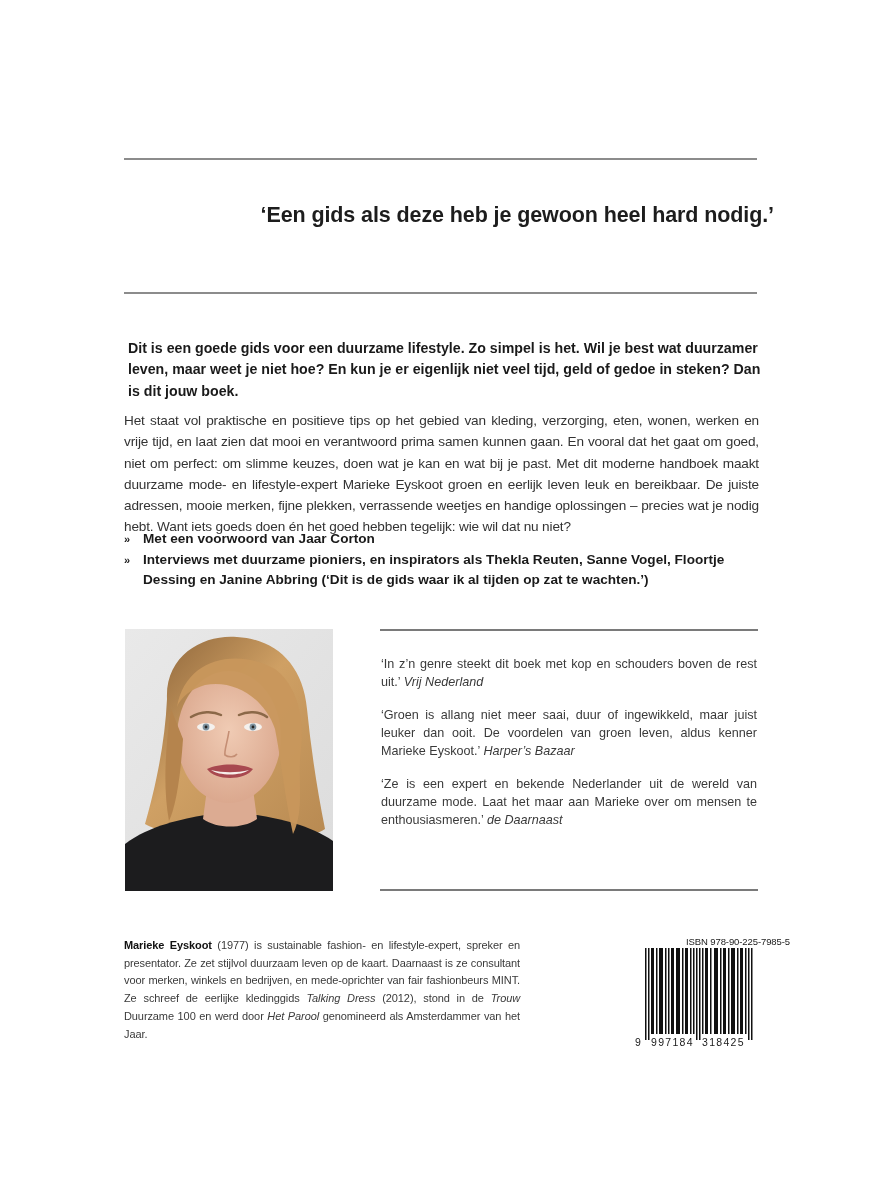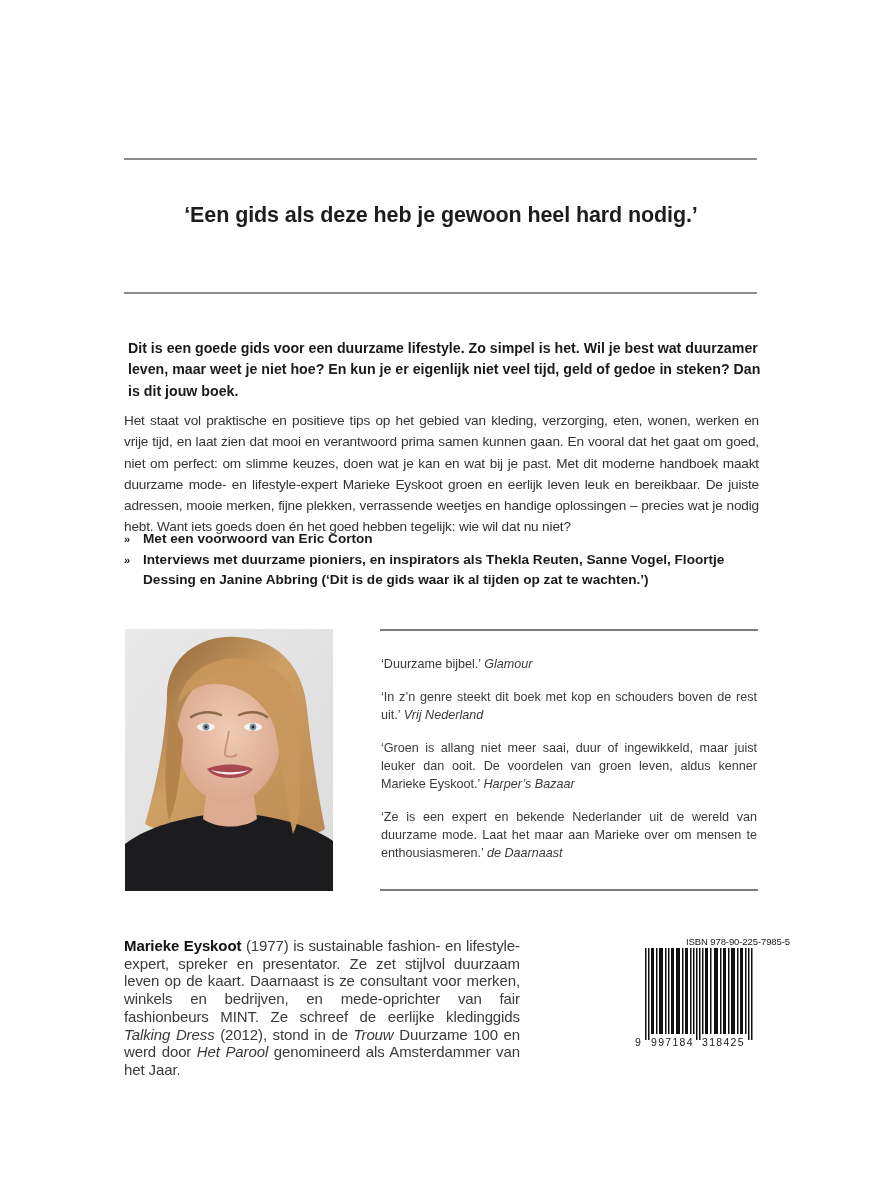--- a/index.html
+++ b/index.html
@@ -1,21 +1,21 @@
 <!DOCTYPE html>
 <html><head>
 <meta charset="utf-8">
 <style>
   html, body { margin: 0; padding: 0; background: #ffffff; }
   body { width: 873px; height: 1200px; position: relative; overflow: hidden; color: #1a1a1a; }
   .page { position: absolute; left: 0; top: 0; width: 873px; height: 1200px; background: #fff; }
   .rule { position: absolute; height: 2px; background: #8c8c8c; }
   .rule.thin { height: 2px; background: #7a7a7a; }
 
-  .pull-quote { position: absolute; left: 124px; width: 634px; top: 202px; text-align: center;
+  .pull-quote { position: absolute; left: 140px; width: 634px; top: 202px; text-align: right;
     font-family: "Liberation Sans", sans-serif; font-weight: bold; font-size: 21.5px; line-height: 27px; color: #1d1d1d; letter-spacing: -0.1px; }
   .pull-quote div { white-space: nowrap; }
 
   .intro { position: absolute; left: 124px; width: 635px; top: 334px;
     font-family: "Liberation Sans", sans-serif; font-weight: bold; font-size: 14.2px; line-height: 21.3px; color: #1a1a1a; }
 
   .body-text { position: absolute; left: 124px; width: 635px; top: 410px;
     font-family: "Liberation Sans", sans-serif; font-weight: normal; font-size: 13.6px; line-height: 21.3px; color: #333; text-align: justify; letter-spacing: -0.15px; }
 
   .bullets { position: absolute; left: 124px; width: 635px; top: 529px; margin: 0; padding: 0; list-style: none;
@@ -24,21 +24,21 @@
   .bullets .marker { position: absolute; left: 0; top: 0; font-size: 11px; font-weight: bold; }
 
   .portrait { position: absolute; left: 125px; top: 629px; width: 208px; height: 262px; overflow: hidden; background: #e6e6e6; }
 
   .reviews { position: absolute; left: 381px; width: 376px; top: 655px;
     font-family: "Liberation Sans", sans-serif; font-size: 12.6px; line-height: 18.2px; color: #3a3a3a; text-align: justify; }
   .reviews p { margin: 0 0 14.5px 0; }
   .reviews .src { font-style: italic; }
 
   .bio { position: absolute; left: 124px; width: 396px; top: 937px;
-    font-family: "Liberation Sans", sans-serif; font-size: 15px; line-height: 17.7px; color: #3a3a3a; text-align: justify; letter-spacing: -0.1px; }
+    font-family: "Liberation Sans", sans-serif; font-size: 11px; line-height: 17.7px; color: #3a3a3a; text-align: justify; letter-spacing: -0.1px; }
   .bio b { color: #111; }
   .bio i { font-style: italic; }
 
   .barcode { position: absolute; left: 635px; top: 935px; width: 124px; height: 115px; background: #fff; }
   .barcode .isbn { position: absolute; left: 3px; top: 1px; font-family: "Liberation Sans", sans-serif; font-size: 9.5px; line-height: 11px; color: #1a1a1a; white-space: nowrap; letter-spacing: -0.1px; margin-left: 48px; }
   .barcode .digits { position: absolute; top: 102px; font-family: "Liberation Sans", sans-serif; font-size: 10.5px; line-height: 11px; color: #1a1a1a; letter-spacing: 1.3px; white-space: nowrap; }
 </style>
 </head>
 <body>
 
@@ -52,21 +52,21 @@
 
   <div class="rule" style="left:124px; top:292px; width:633px;"></div>
 
   <p class="intro" style="margin:4px;">Dit is een goede gids voor een duurzame lifestyle. Zo simpel is het. Wil je best wat duurzamer leven, maar weet je niet hoe? En kun je er eigenlijk niet veel tijd, geld of gedoe in steken? Dan is dit jouw boek.</p>
 
   <p class="body-text" style="margin:0;">Het staat vol praktische en positieve tips op het gebied van kleding, verzorging, eten, wonen, werken en vrije tijd, en laat zien dat mooi en verantwoord prima samen kunnen gaan. En vooral dat het gaat om goed, niet om perfect: om slimme keuzes, doen wat je kan en wat bij je past. Met dit moderne handboek maakt duurzame mode- en lifestyle-expert Marieke Eyskoot groen en eerlijk leven leuk en bereikbaar. De juiste adressen, mooie merken, fijne plekken, verrassende weetjes en handige oplossingen – precies wat je nodig hebt. Want iets goeds doen én het goed hebben tegelijk: wie wil dat nu niet?</p>
 
   <ul class="bullets">
     <li>
       <span class="marker">»</span>
-      <span>Met een voorwoord van Eric Corton</span>
+      <span>Met een voorwoord van Jaar Corton</span>
     </li>
     <li>
       <span class="marker">»</span>
       <span>Interviews met duurzame pioniers, en inspirators als Thekla Reuten, Sanne Vogel, Floortje Dessing en Janine Abbring (‘Dit is de gids waar ik al tijden op zat te wachten.’)</span>
     </li>
   </ul>
 
   <div class="portrait" title="Portrait photo of Marieke Eyskoot">
     <svg width="208" height="262" viewBox="0 0 208 262" xmlns="http://www.w3.org/2000/svg">
       <defs>
@@ -110,21 +110,20 @@
       <path d="M104 102 C102 115 99 122 100 126 C104 129 110 128 112 125" stroke="#c48e74" stroke-width="1.6" fill="none"></path>
 
       <path d="M82 140 C94 134 116 134 128 140 C120 152 90 152 82 140 Z" fill="#a8484f"></path>
       <path d="M86 141 C98 144 112 144 124 141 C116 147 94 147 86 141 Z" fill="#f6eeea"></path>
     </svg>
   </div>
 
   <div class="rule thin" style="left:380px; top:629px; width:378px;"></div>
 
   <div class="reviews">
-    <p><span>‘Duurzame bijbel.’</span> <span class="src">Glamour</span></p>
     <p><span>‘In z’n genre steekt dit boek met kop en schouders boven de rest uit.’</span> <span class="src">Vrij Nederland</span></p>
     <p><span>‘Groen is allang niet meer saai, duur of ingewikkeld, maar juist leuker dan ooit. De voordelen van groen leven, aldus kenner Marieke Eyskoot.’</span> <span class="src">Harper’s Bazaar</span></p>
     <p><span>‘Ze is een expert en bekende Nederlander uit de wereld van duurzame mode. Laat het maar aan Marieke over om mensen te enthousiasmeren.’</span> <span class="src">de Daarnaast</span></p>
   </div>
 
   <div class="rule thin" style="left:380px; top:889px; width:378px;"></div>
 
   <p class="bio" style="margin:0;"><b>Marieke Eyskoot</b><span> (1977) is sustainable fashion- en lifestyle-expert, spreker en presentator. Ze zet stijlvol duurzaam leven op de kaart. Daarnaast is ze consultant voor merken, winkels en bedrijven, en mede-oprichter van fair fashionbeurs MINT. Ze schreef de eerlijke kledinggids </span><i>Talking Dress</i><span> (2012), stond in de </span><i>Trouw</i><span> Duurzame 100 en werd door </span><i>Het Parool</i><span> genomineerd als Amsterdammer van het Jaar.</span></p>
 
   <div class="barcode">

